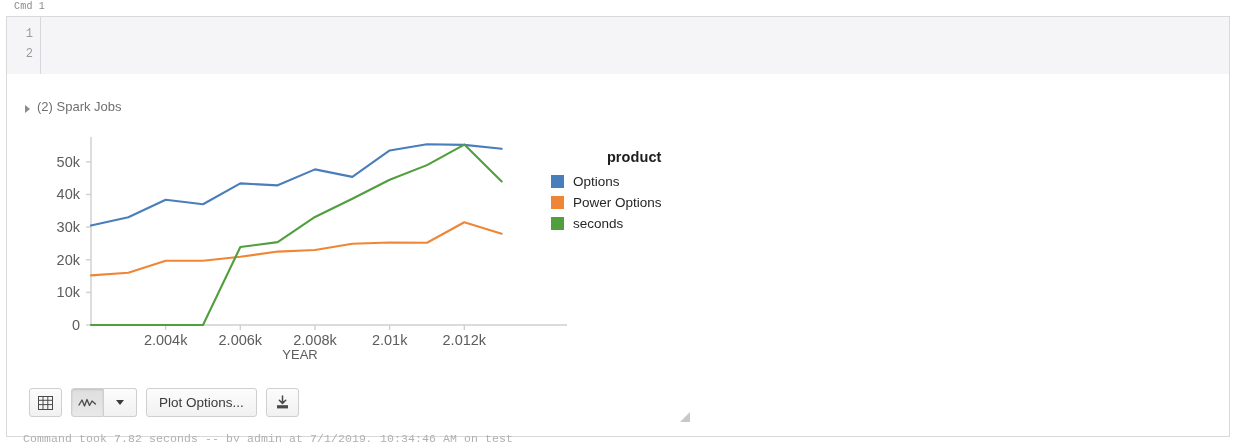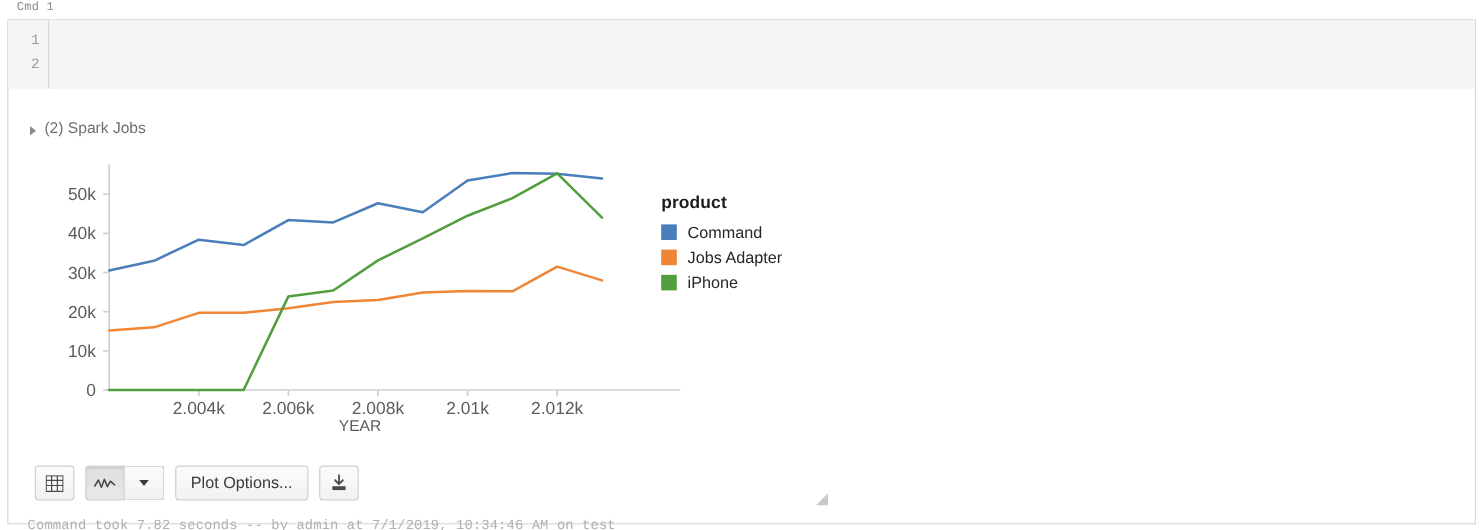--- a/index.html
+++ b/index.html
@@ -72,21 +72,21 @@
     border-bottom: 4px solid transparent;
     margin-bottom: 1px;
   }
 
   
   .chart-wrap {
     position: absolute; left: 8px; top: 108px;
     width: 700px; height: 250px;
   }
   .legend {
-    position: absolute; left: 536px; top: 36px;
+    position: absolute; left: 536px; top: 24px; text-align: right;
   }
   .legend-title {
     font-size: 14.5px; font-weight: bold; color: #1d1d1d;
     margin-bottom: 9px; letter-spacing: .1px;
   }
   .legend-item {
     display: flex; align-items: center; gap: 9px;
     margin-bottom: 6px;
   }
   .swatch { width: 13px; height: 13px; display: inline-block; }
@@ -186,29 +186,29 @@
           <text x="285" y="234" text-anchor="middle" font-size="13" fill="#5c5c5c" font-family="&quot;Liberation Sans&quot;, sans-serif">YEAR</text>
           <polyline points="76.00,100.47 113.33,92.32 150.67,74.69 188.00,79.26 225.33,58.38 262.67,60.34 300.00,44.35 337.33,51.85 374.67,25.42 412.00,19.22 449.33,19.87 486.67,23.79" fill="none" stroke="#4a7ebb" stroke-width="2.1" stroke-linejoin="round" stroke-linecap="round"></polyline>
           <polyline points="76.00,150.40 113.33,147.79 150.67,135.72 188.00,135.72 225.33,131.80 262.67,126.58 300.00,124.95 337.33,118.75 374.67,117.44 412.00,117.77 449.33,97.21 486.67,108.63" fill="none" stroke="#ef8636" stroke-width="2.1" stroke-linejoin="round" stroke-linecap="round"></polyline>
           <polyline points="76.00,200.00 113.33,200.00 150.67,200.00 188.00,200.00 225.33,122.01 262.67,117.12 300.00,91.99 337.33,73.72 374.67,54.79 412.00,40.11 449.33,19.55 486.67,56.42" fill="none" stroke="#519e3e" stroke-width="2.1" stroke-linejoin="round" stroke-linecap="round"></polyline>
         </svg>
 
       <div class="legend">
         <div class="legend-title">product</div>
         <div class="legend-item">
           <span class="swatch" id="sw0" style="background: rgb(74, 126, 187);"></span>
-          <span class="legend-label">Command</span>
+          <span class="legend-label">Options</span>
         </div>
         <div class="legend-item">
           <span class="swatch" id="sw1" style="background: rgb(239, 134, 54);"></span>
-          <span class="legend-label">Jobs Adapter</span>
+          <span class="legend-label">Power Options</span>
         </div>
         <div class="legend-item">
           <span class="swatch" id="sw2" style="background: rgb(81, 158, 62);"></span>
-          <span class="legend-label">iPhone</span>
+          <span class="legend-label">seconds</span>
         </div>
       </div>
     </div>
 
     <div class="toolbar">
 
       <div class="btn btn-sq">
         <svg width="15" height="14" viewBox="0 0 15 14">
           <rect x="0.5" y="0.5" width="14" height="13" fill="none" stroke="#4a4a4a"></rect>
           <line x1="0.5" y1="4.3" x2="14.5" y2="4.3" stroke="#4a4a4a"></line>

